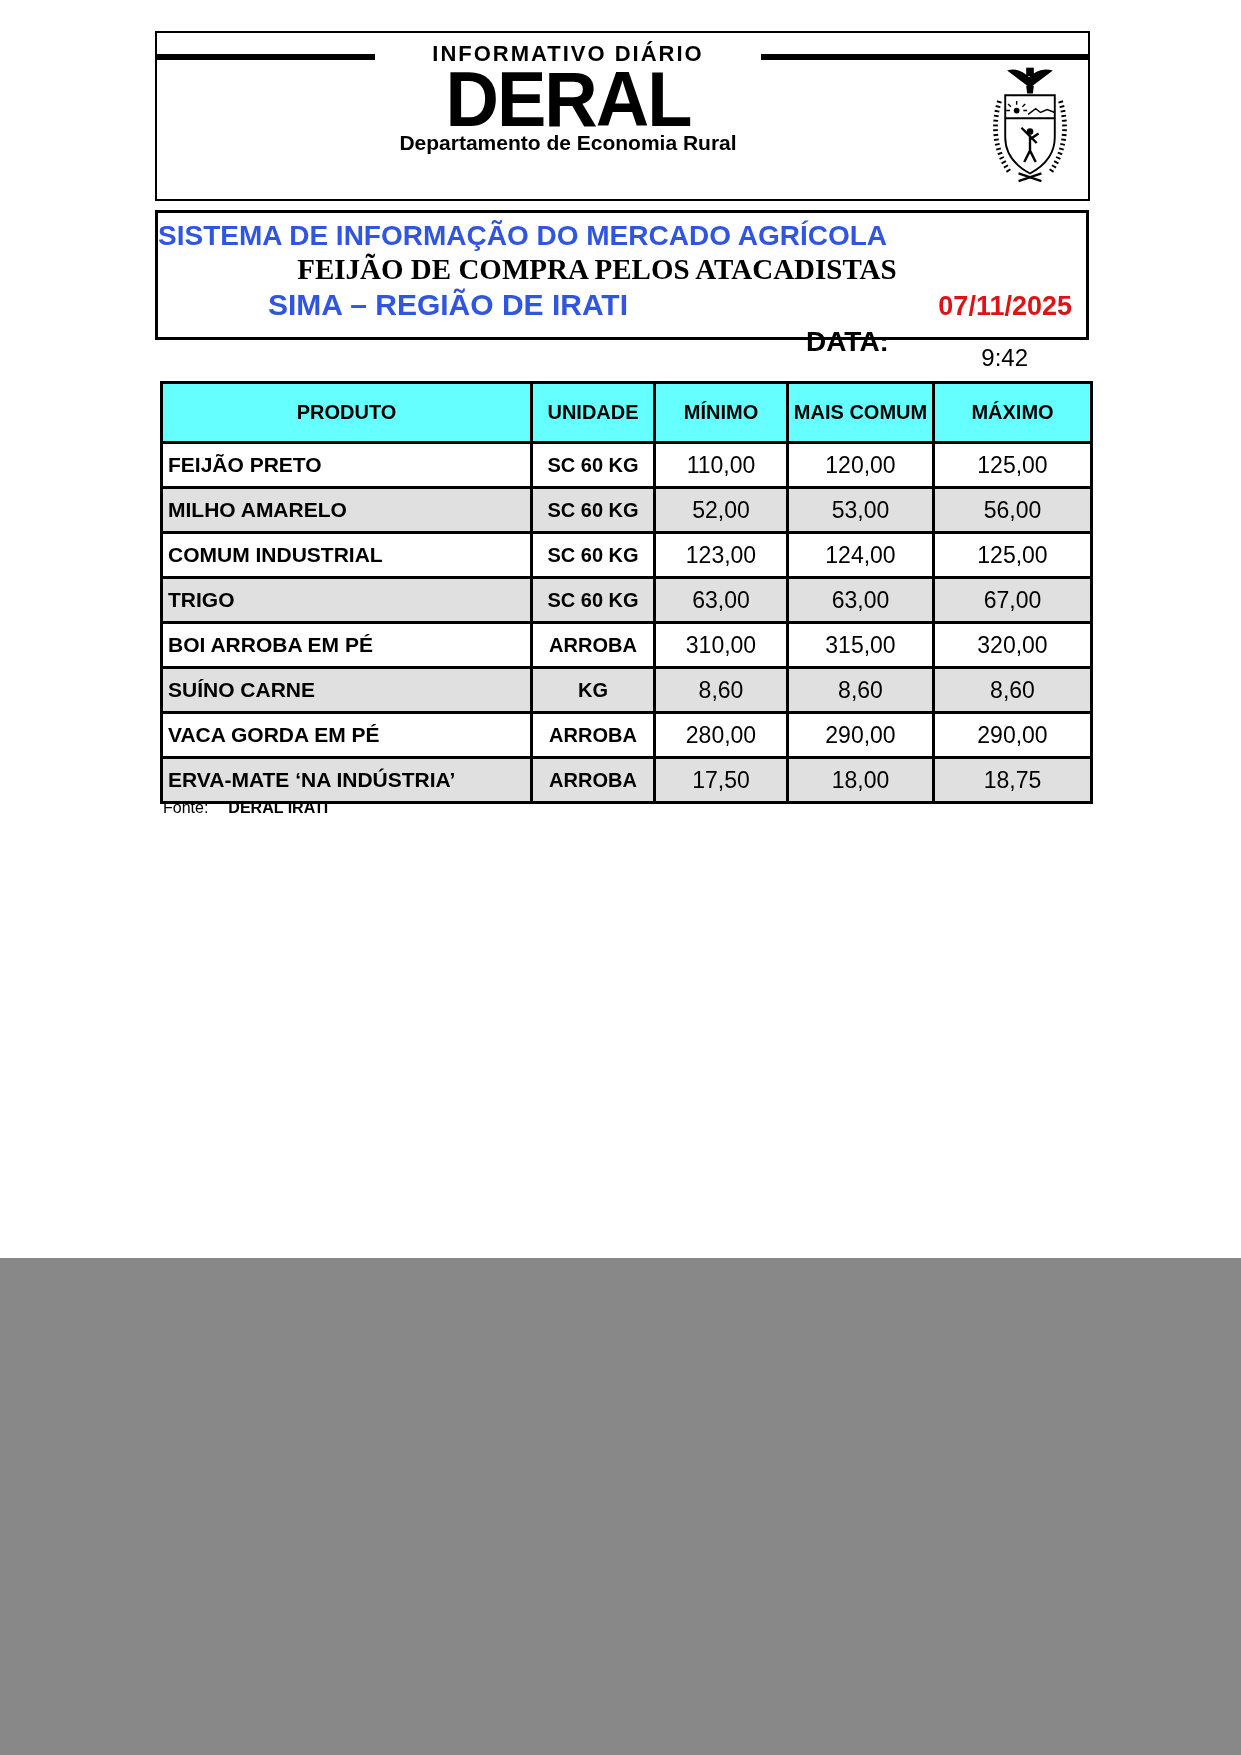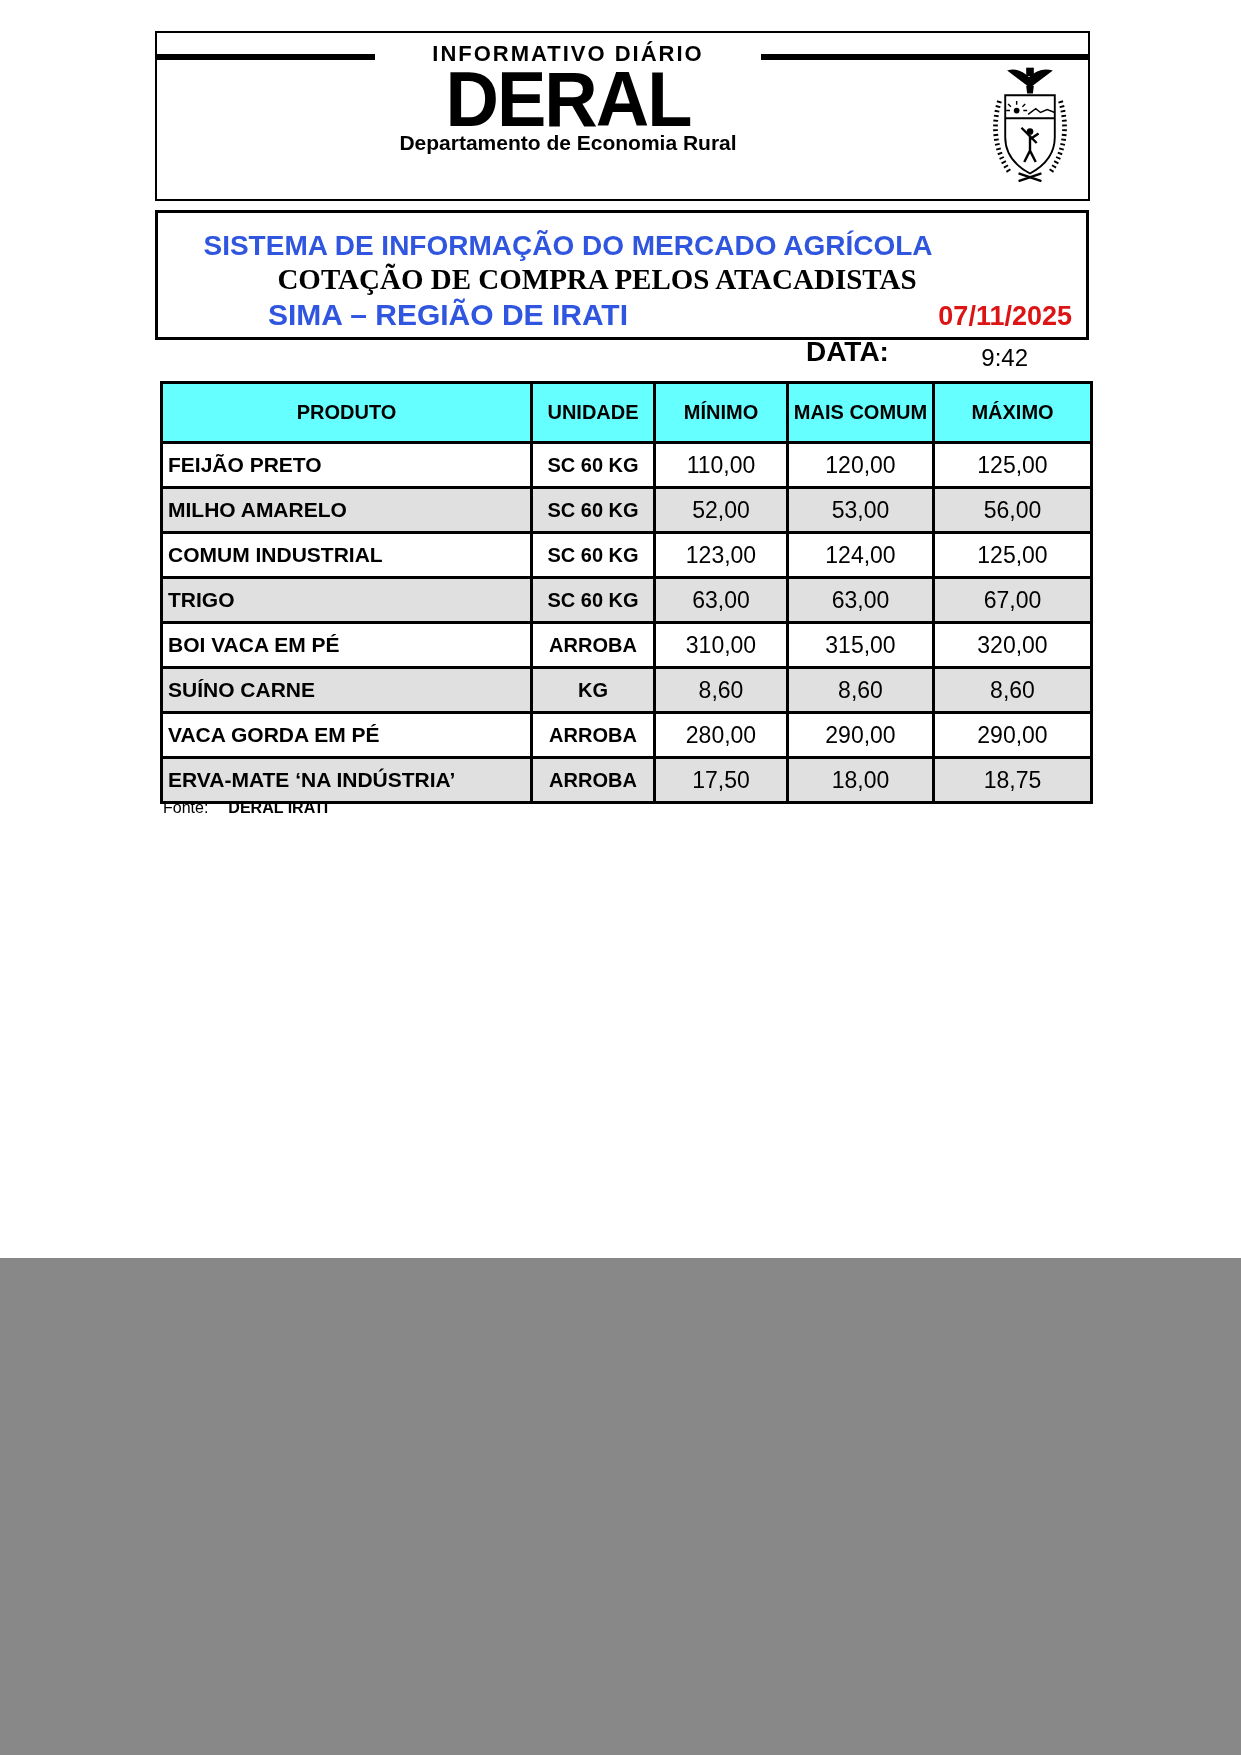--- a/index.html
+++ b/index.html
@@ -31,21 +31,21 @@
   }
   .emblem{
     position:absolute; right:10px; top:28px; width:96px; height:122px; z-index:1;
   }
   
   .title-box{
     position:absolute; left:155px; top:210px; width:928px; height:124px;
     border:3px solid #000; background:#fff;
   }
   .title-l1{
-    margin-top:17px; text-align:center; padding-right:108px;
+    margin-top:7px; padding-right:108px;
     font-size:28px; font-weight:bold; color:var(--accent-blue,#3056e0); white-space:nowrap;
   }
   .title-l2{
     text-align:center; padding-right:50px; margin-top:1px;
     font-family:"Liberation Serif", serif; font-size:29px; font-weight:bold; white-space:nowrap;
   }
   .title-l3{ position:relative; height:44px; }
   .title-sima{
     position:absolute; left:110px; top:2px; font-size:30px; font-weight:bold;
     color:var(--accent-blue,#3056e0); white-space:nowrap;
@@ -116,21 +116,21 @@
 
       <path d="M18 42 Q6 82 28 116" stroke-width="5" stroke-dasharray="2 3"></path>
       <path d="M82 42 Q94 82 72 116" stroke-width="5" stroke-dasharray="2 3"></path>
 
       <path d="M38 118 L62 126 M62 118 L38 126" stroke-width="2.5"></path>
     </svg>
   </div>
 
   <div class="title-box">
     <div class="title-l1">SISTEMA DE INFORMAÇÃO DO MERCADO AGRÍCOLA</div>
-    <div class="title-l2">COTAÇÃO DE COMPRA PELOS ATACADISTAS</div>
+    <div class="title-l2">FEIJÃO DE COMPRA PELOS ATACADISTAS</div>
     <div class="title-l3">
       <span class="title-sima">SIMA – REGIÃO DE IRATI</span>
       <span class="title-data-label">DATA:</span>
       <span class="title-date">07/11/2025</span>
     </div>
   </div>
 
   <div class="time-row">9:42</div>
 
   <table class="price-table">
@@ -173,21 +173,21 @@
         <td>125,00</td>
       </tr>
       <tr>
         <td class="cell-produto">TRIGO</td>
         <td class="cell-unidade">SC 60 KG</td>
         <td>63,00</td>
         <td>63,00</td>
         <td>67,00</td>
       </tr>
       <tr>
-        <td class="cell-produto">BOI VACA EM PÉ</td>
+        <td class="cell-produto">BOI ARROBA EM PÉ</td>
         <td class="cell-unidade">ARROBA</td>
         <td>310,00</td>
         <td>315,00</td>
         <td>320,00</td>
       </tr>
       <tr>
         <td class="cell-produto">SUÍNO CARNE</td>
         <td class="cell-unidade">KG</td>
         <td>8,60</td>
         <td>8,60</td>

